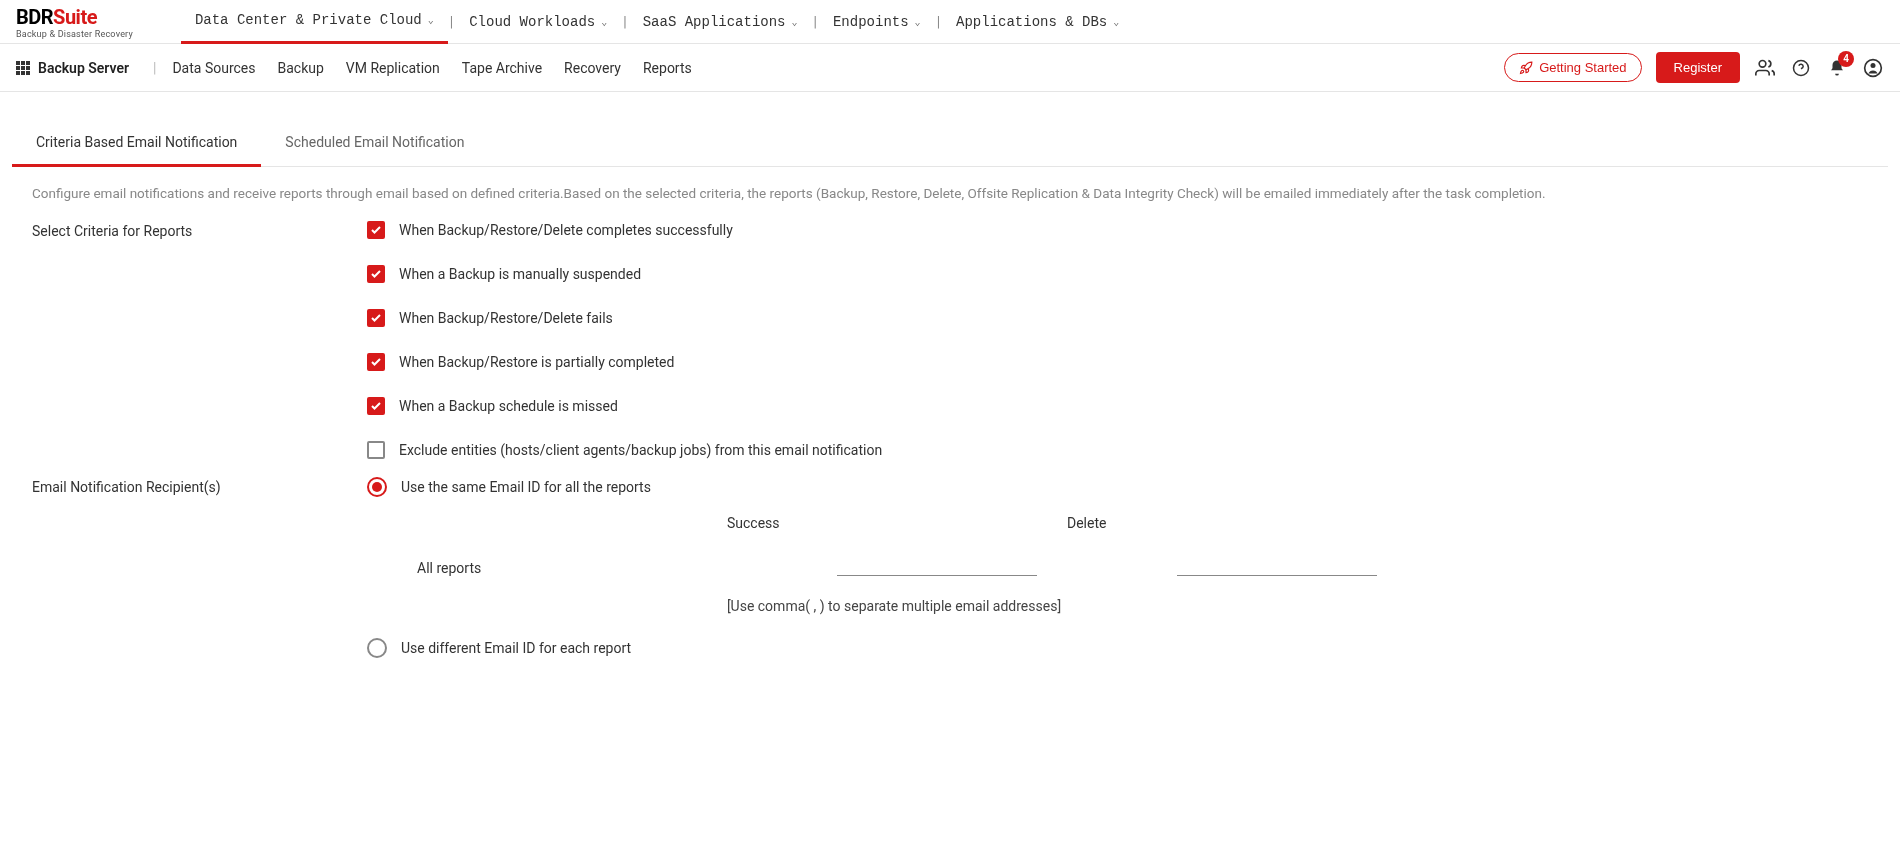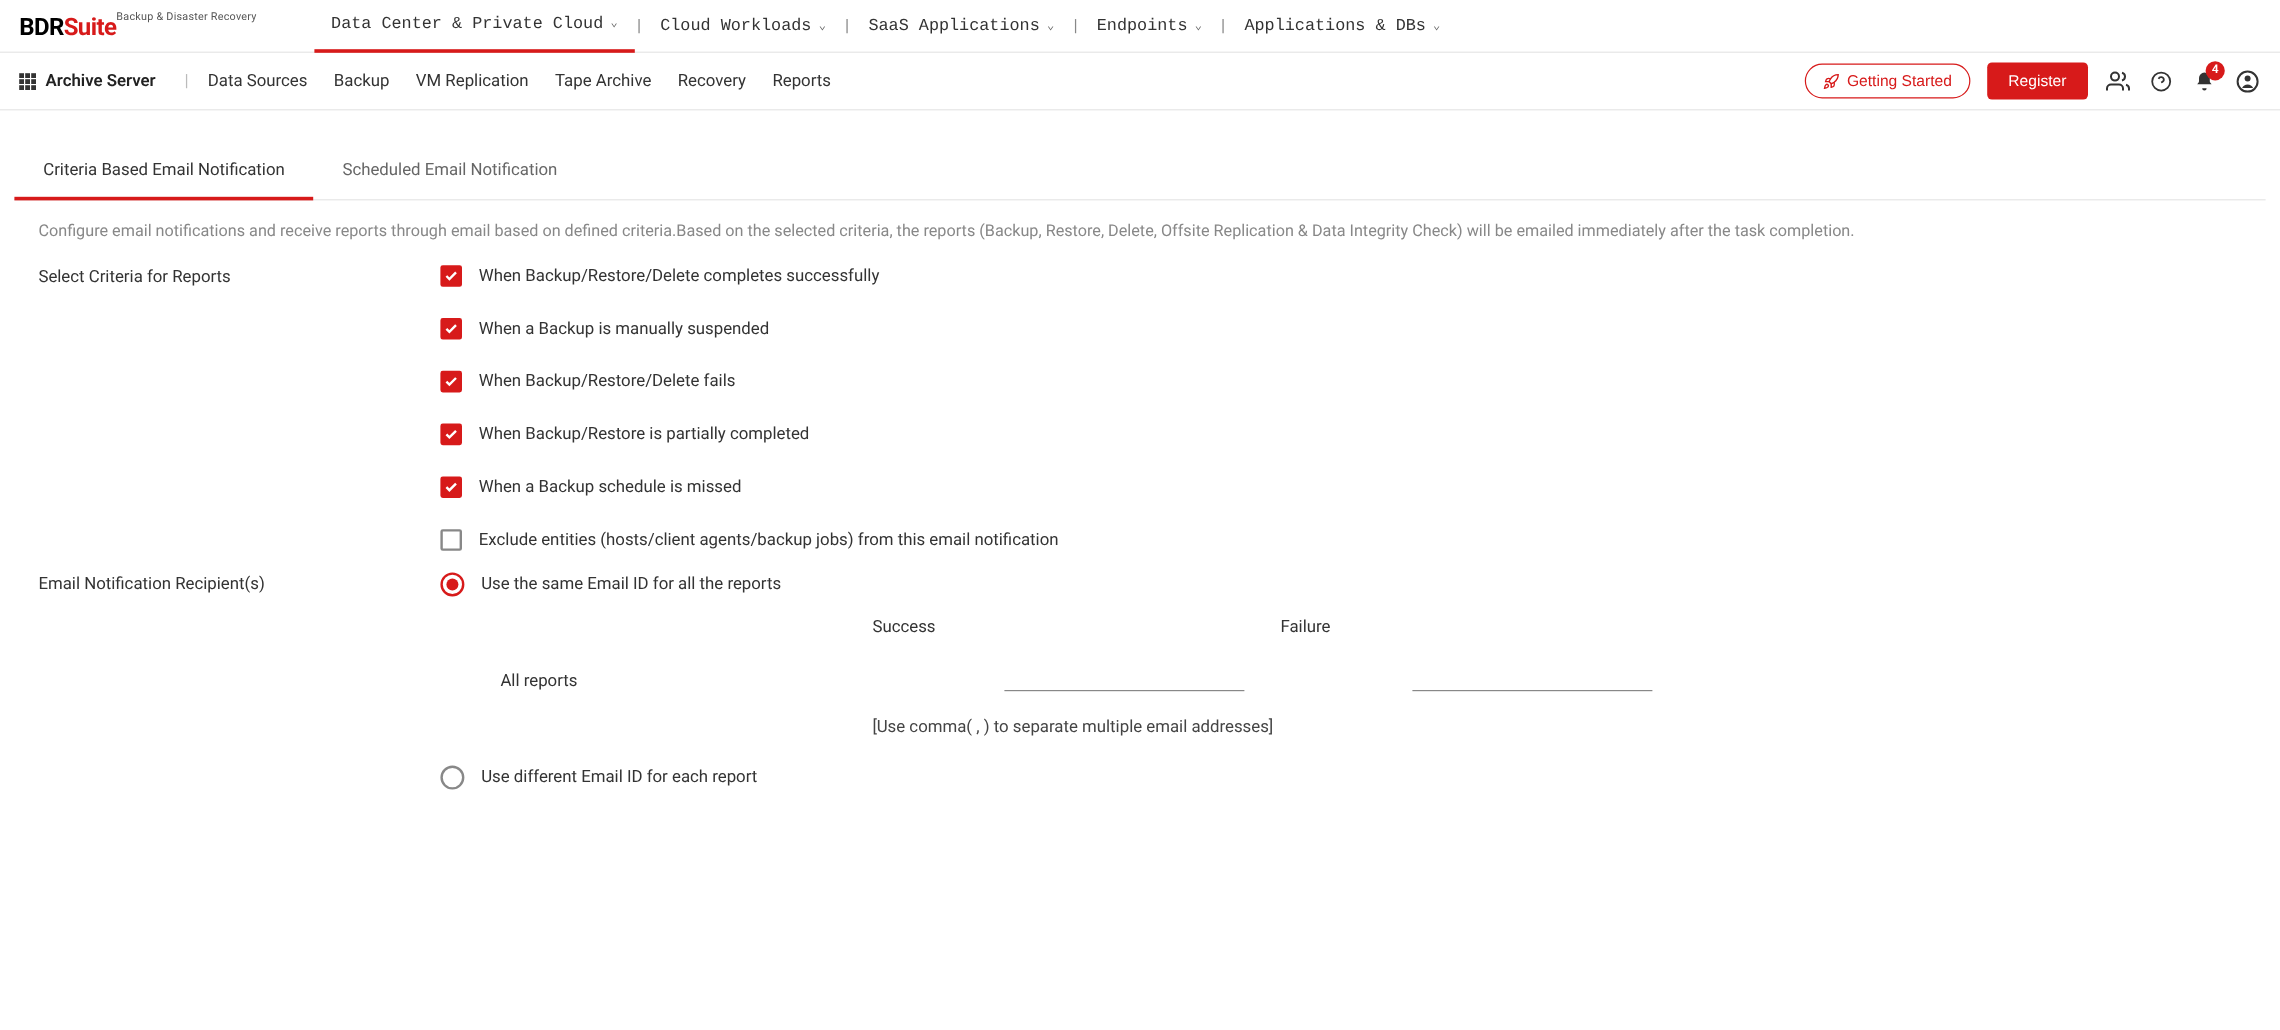--- a/index.html
+++ b/index.html
@@ -1,20 +1,20 @@
 <!DOCTYPE html>
 <html><head>
 <meta charset="utf-8">
 <style>
 * { margin: 0; padding: 0; box-sizing: border-box; }
 body { font-family: -apple-system, BlinkMacSystemFont, "Segoe UI", Roboto, Arial, sans-serif; font-size: 14px; color: #333; background: #fff; }
 
 
 .top-nav { display: flex; align-items: center; padding: 0 16px; height: 44px; border-bottom: 1px solid #e5e5e5; }
-.logo { display: flex; flex-direction: row; margin-right: 48px; }
+.logo { display: flex; flex-direction: column; margin-right: 48px; }
 .logo-main { font-size: 20px; font-weight: 700; letter-spacing: -0.5px; }
 .logo-bdr { color: #000; }
 .logo-suite { color: #d71a1a; }
 .logo-sub { font-size: 9px; color: #555; letter-spacing: 0.2px; }
 .top-menu { display: flex; align-items: center; gap: 0; }
 .top-menu-item { display: flex; align-items: center; gap: 6px; padding: 0 14px; height: 44px; color: #333; cursor: pointer; position: relative; font-family: Liberation Mono, monospace; }
 .top-menu-item.active { border-bottom: 3px solid #d71a1a; }
 .top-menu-sep { color: #888; padding: 0 2px; }
 .chev { font-size: 10px; color: #666; }
 
@@ -125,21 +125,21 @@
           <span></span>
           <span></span>
           <span></span>
           <span></span>
           <span></span>
           <span></span>
           <span></span>
           <span></span>
           <span></span>
         </span>
-      <span>Archive Server</span>
+      <span>Backup Server</span>
     </div>
     <span class="second-sep">|</span>
     <div class="second-menu" id="second-menu">
         <div class="second-menu-item">Data Sources</div>
         <div class="second-menu-item">Backup</div>
         <div class="second-menu-item">VM Replication</div>
         <div class="second-menu-item">Tape Archive</div>
         <div class="second-menu-item">Recovery</div>
         <div class="second-menu-item">Reports</div>
       </div>
@@ -253,21 +253,21 @@
     <div class="form-row">
       <div class="form-label">Email Notification Recipient(s)</div>
       <div class="form-control" id="recipients-block">
           <div class="radio-item">
             <div class="radio selected"></div>
             <span>Use the same Email ID for all the reports</span>
           </div>
           <div class="email-grid">
             <div class="email-headers">
               <div>Success</div>
-              <div>Failure</div>
+              <div>Delete</div>
             </div>
             <div class="email-row">
               <div class="email-row-label">All reports</div>
               <input class="email-input" value="" style="">
               <input class="email-input" value="" style="">
             </div>
             <div class="email-hint">[Use comma( , ) to separate multiple email addresses]</div>
           </div>
           <div class="radio-item">
             <div class="radio"></div>

